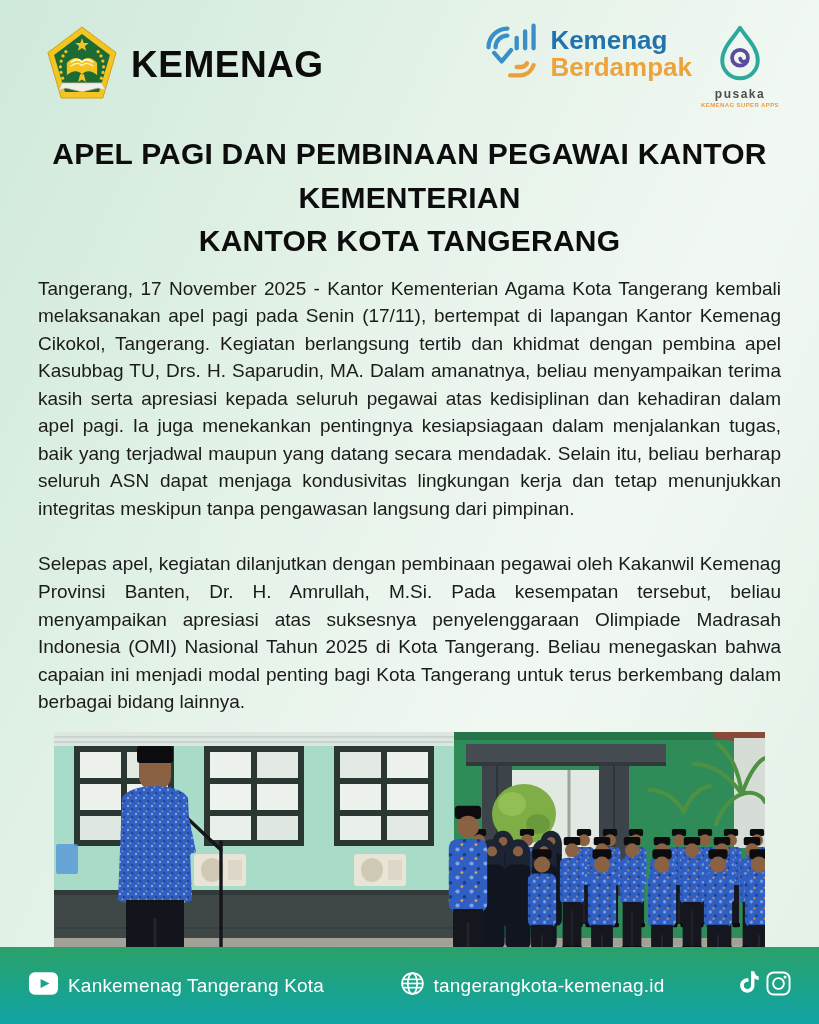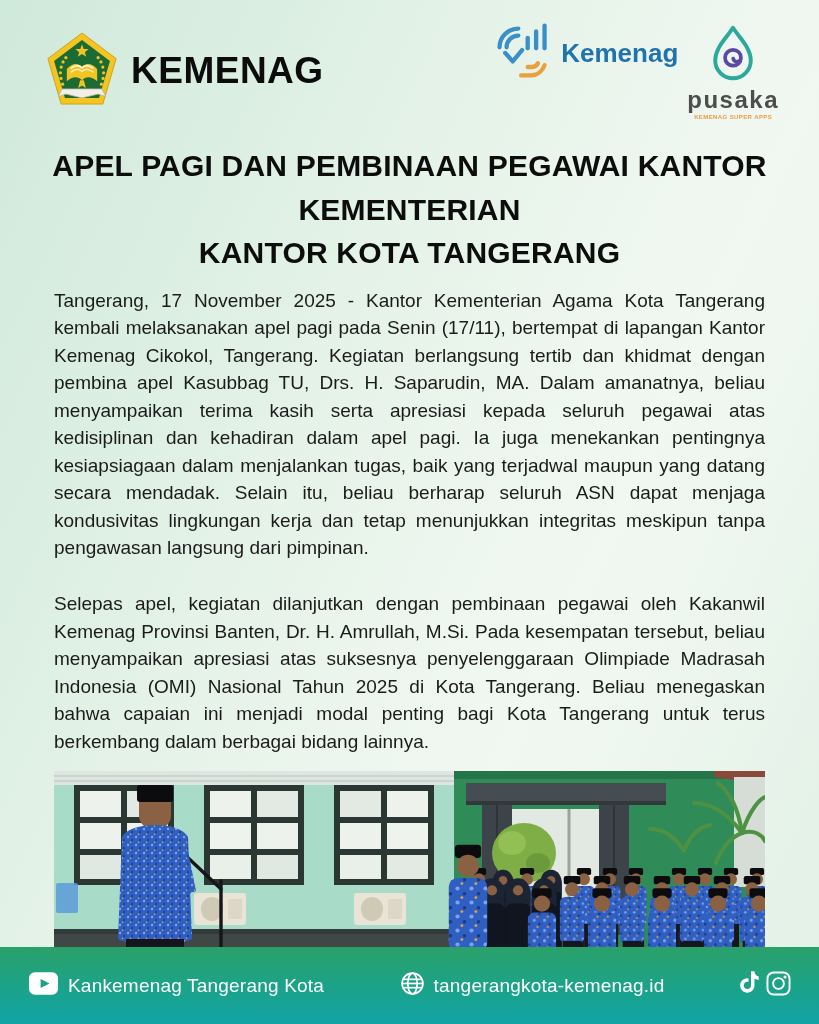--- a/index.html
+++ b/index.html
@@ -13,25 +13,25 @@
   
   .header { display:flex; justify-content:space-between; align-items:center; padding:22px 40px 0 46px; flex-shrink:0; }
   .brand { display:flex; align-items:center; gap:13px; }
   .brand-name { font-size:37px; font-weight:800; color:#0c0c0c; letter-spacing:0.5px; }
   .logos-right { display:flex; align-items:flex-start; gap:9px; }
   .berdampak { display:flex; align-items:center; gap:8px; }
   .berdampak-text { line-height:1.04; font-size:26px; font-weight:700; }
   .berdampak-text .b1 { color:#2173ad; }
   .berdampak-text .b2 { color:#eda23c; font-weight:600; }
   .pusaka { display:flex; flex-direction:column; align-items:center; margin-top:3px; }
-  .pusaka-name { font-size:24px; font-weight:700; color:#4d4d4d; letter-spacing:1.5px; line-height:1; margin-top:1px; }
+  .pusaka-name { font-size:12px; font-weight:700; color:#4d4d4d; letter-spacing:1.5px; line-height:1; margin-top:1px; }
   .pusaka-sub { font-size:6px; font-weight:700; color:#ec9d3c; letter-spacing:0.4px; margin-top:2px; }
   
   .title { text-align:center; font-size:30px; font-weight:800; color:#0d0d0d; line-height:1.45; margin:24px auto 0; max-width:750px; letter-spacing:0.2px; }
-  .content { padding:0 54px; flex-shrink:0; }
+  .content { padding:0 38px; flex-shrink:0; }
   .content p { font-size:19px; line-height:1.45; color:#1b1b1b; text-align:justify; margin-top:12px; }
   .content p.para-2 { margin-top:28px; }
   
   .photo { margin:16px 54px 0; width:711px; height:266px; flex-shrink:0; overflow:hidden; }
   .photo svg { display:block; }
   
   .footer {
     position:absolute; left:0; bottom:0; width:819px; height:77px;
     background:linear-gradient(180deg,#2ba169 0%,#1aa38b 55%,#12a3a6 100%);
     display:flex; align-items:center; justify-content:space-between;
@@ -85,20 +85,21 @@
             <path d="M13 33 L21 42 L31 30" stroke="#3b8fc9" stroke-width="4.6"></path>
             <line x1="37" y1="28" x2="37" y2="17" stroke="#3b8fc9" stroke-width="4.6"></line>
             <line x1="46" y1="28" x2="46" y2="10" stroke="#3b8fc9" stroke-width="4.6"></line>
             <line x1="55" y1="28" x2="55" y2="4" stroke="#3b8fc9" stroke-width="4.6"></line>
             <path d="M30 57 H41 A16 16 0 0 0 55 46" stroke="#e8a13d" stroke-width="4.6"></path>
             <path d="M37 48 H42 A7 7 0 0 0 48 44" stroke="#e8a13d" stroke-width="4.6"></path>
           </svg>
         </span>
         <div class="berdampak-text">
           <div class="b1">Kemenag</div>
+          <div class="b2">Berdampak</div>
         </div>
       </div>
       <div class="pusaka">
         <span>
           <svg width="44" height="58" viewBox="0 0 46 62" fill="none" stroke-linecap="round" stroke-linejoin="round">
             <path d="M23 3 C30 14 42 24 42 38 A19 19 0 1 1 4 38 C4 24 16 14 23 3 Z" stroke="#2ca99a" stroke-width="4.2"></path>
             <path d="M31.5 35 A8.5 8.5 0 1 1 23 26.5 C27.8 26.5 31.5 30 31.5 35 A4.2 4.2 0 0 1 23.2 36" stroke="#5b4aa0" stroke-width="4"></path>
           </svg>
         </span>
         <div class="pusaka-name">pusaka</div>

